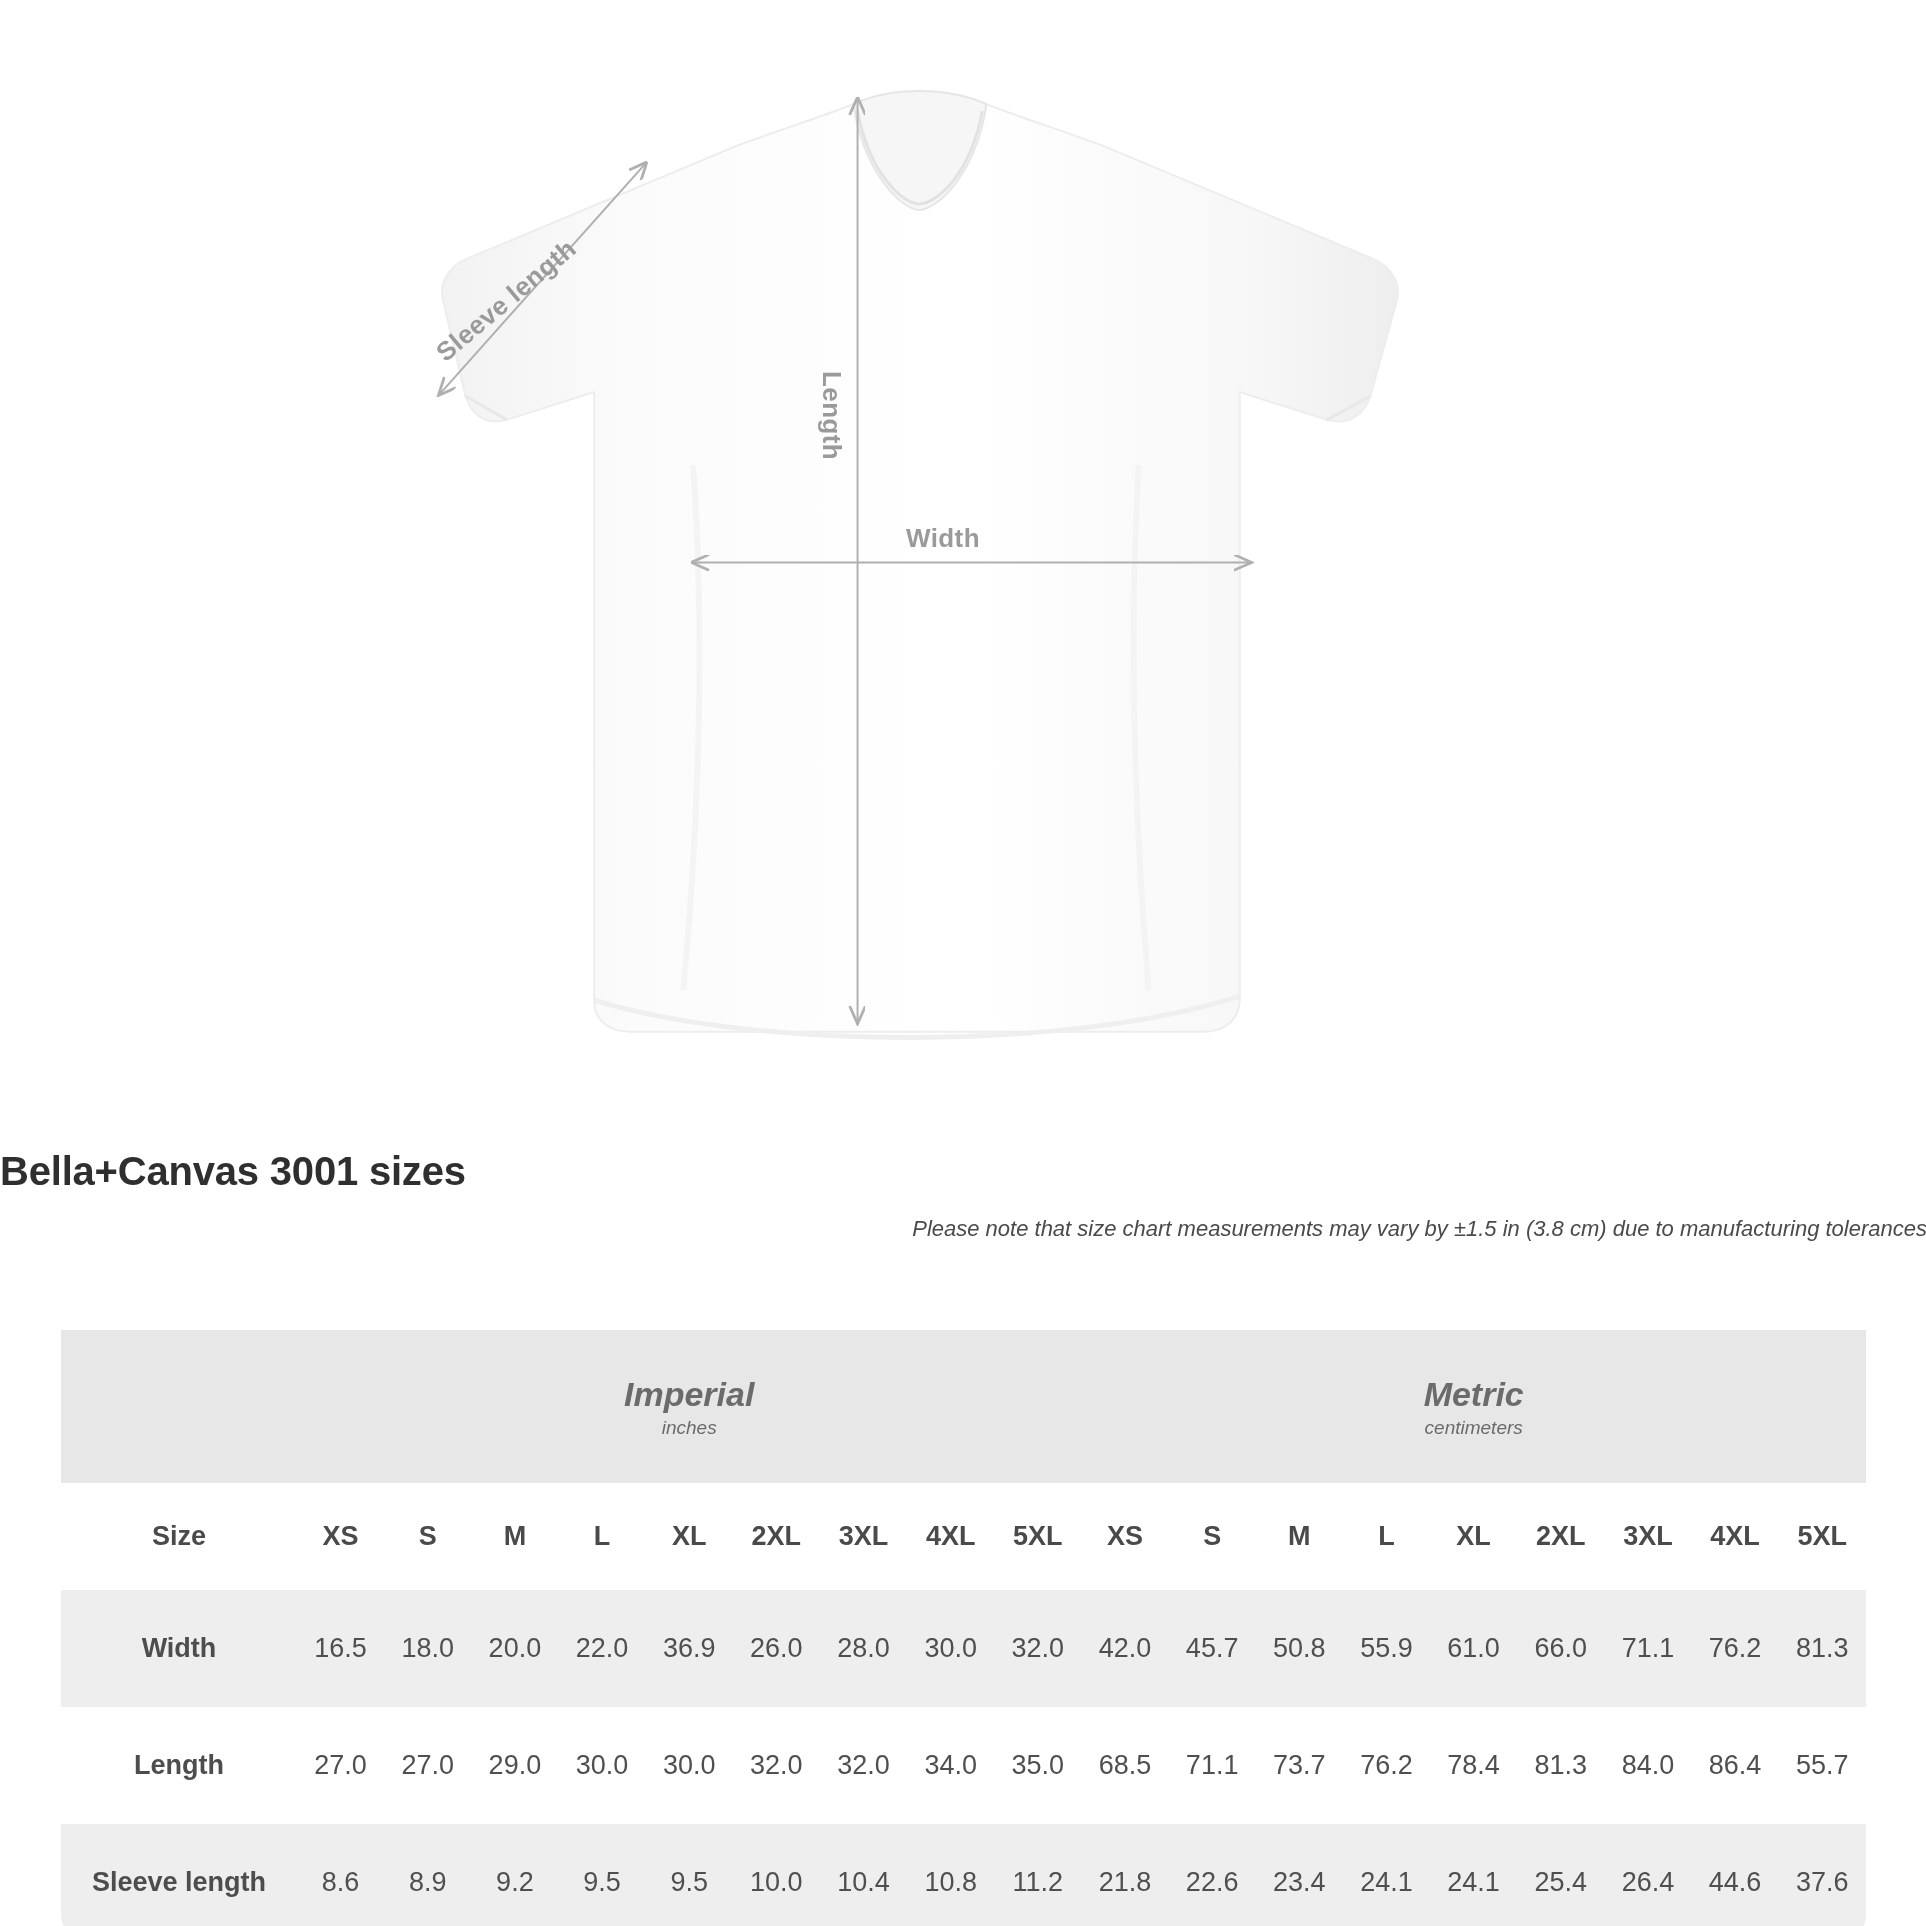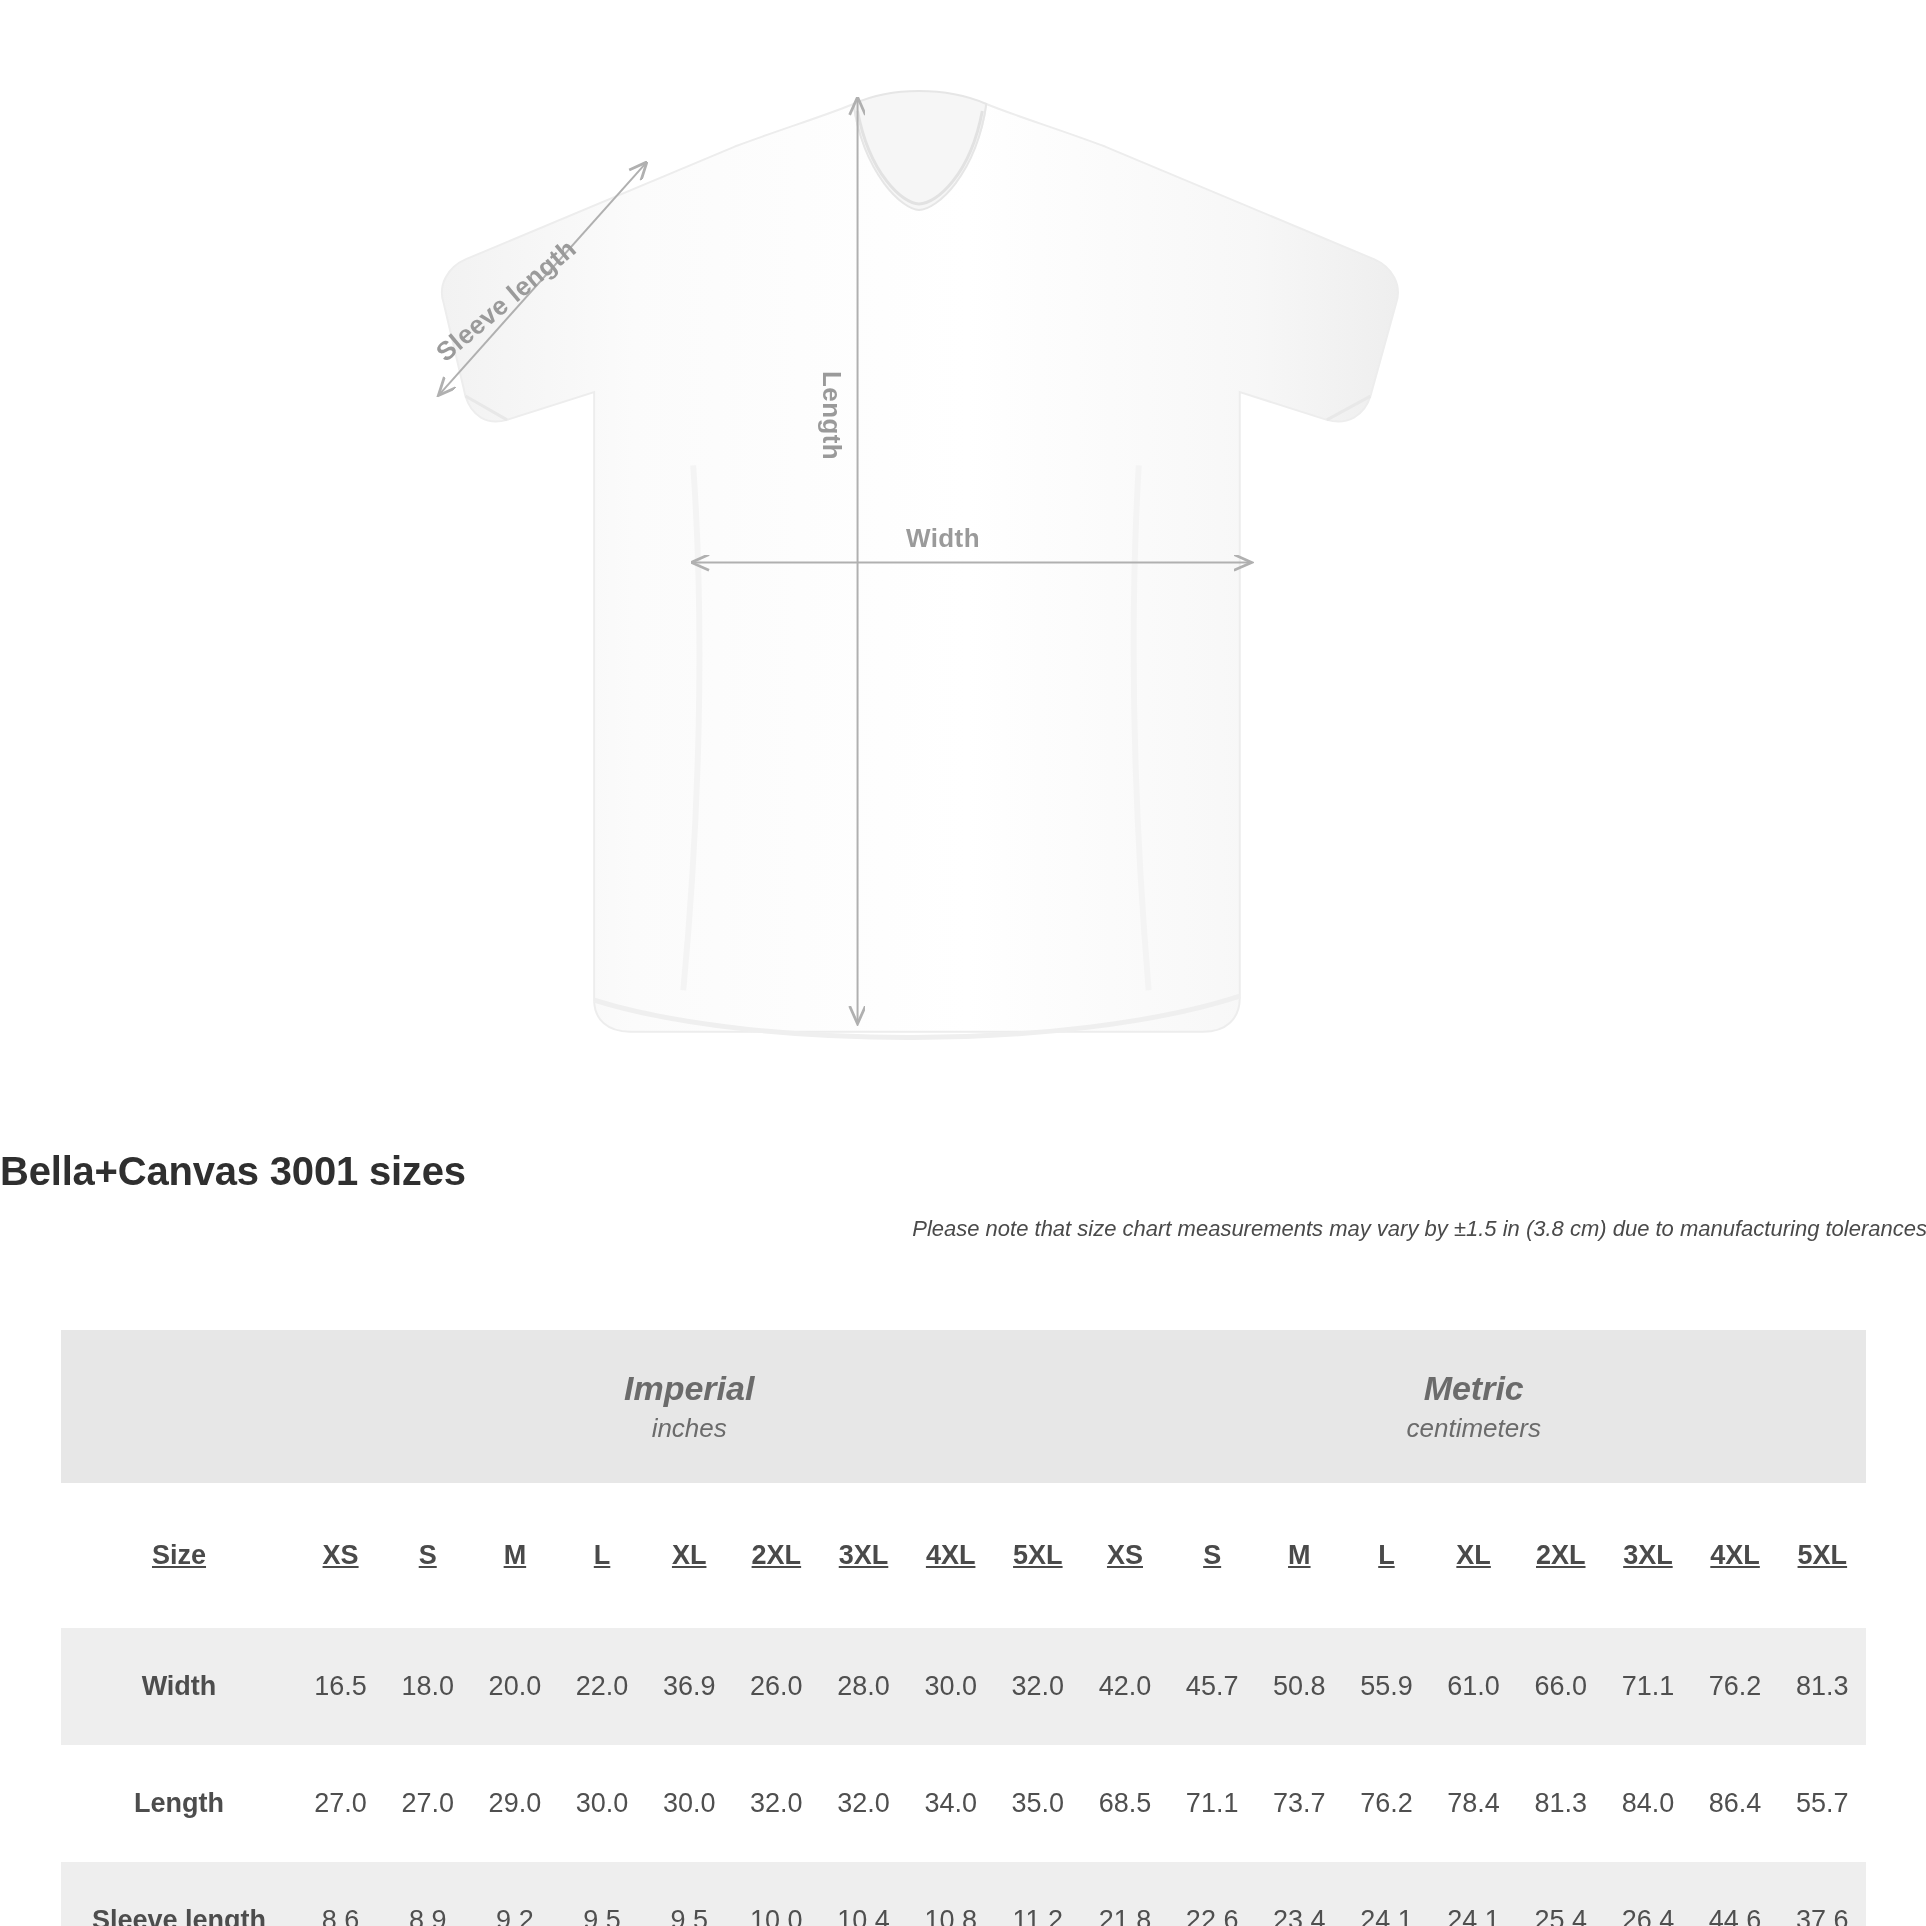--- a/index.html
+++ b/index.html
@@ -116,34 +116,33 @@
     padding-top: 4px;
   }
   .unit-name {
     font-size: 34px;
     font-style: italic;
     font-weight: bold;
     color: #6b6b6b;
     line-height: 1.15;
   }
   .unit-sub {
-    font-size: 26px;
+    font-size: 19px;
     font-style: italic;
     color: #6b6b6b;
     line-height: 1.5;
   }
 
   
   tr.size-row td {
     background: #ffffff;
-    height: 145px;
+    height: 107px;
     font-weight: bold;
     font-size: 27px;
     color: #4a4a4a;
-    text-decoration: underline;
   }
   tr.size-row td.rowlabel {
     font-size: 27px;
   }
 
   
   tr.data-row td {
     height: 117px;
     font-size: 27px;
   }

